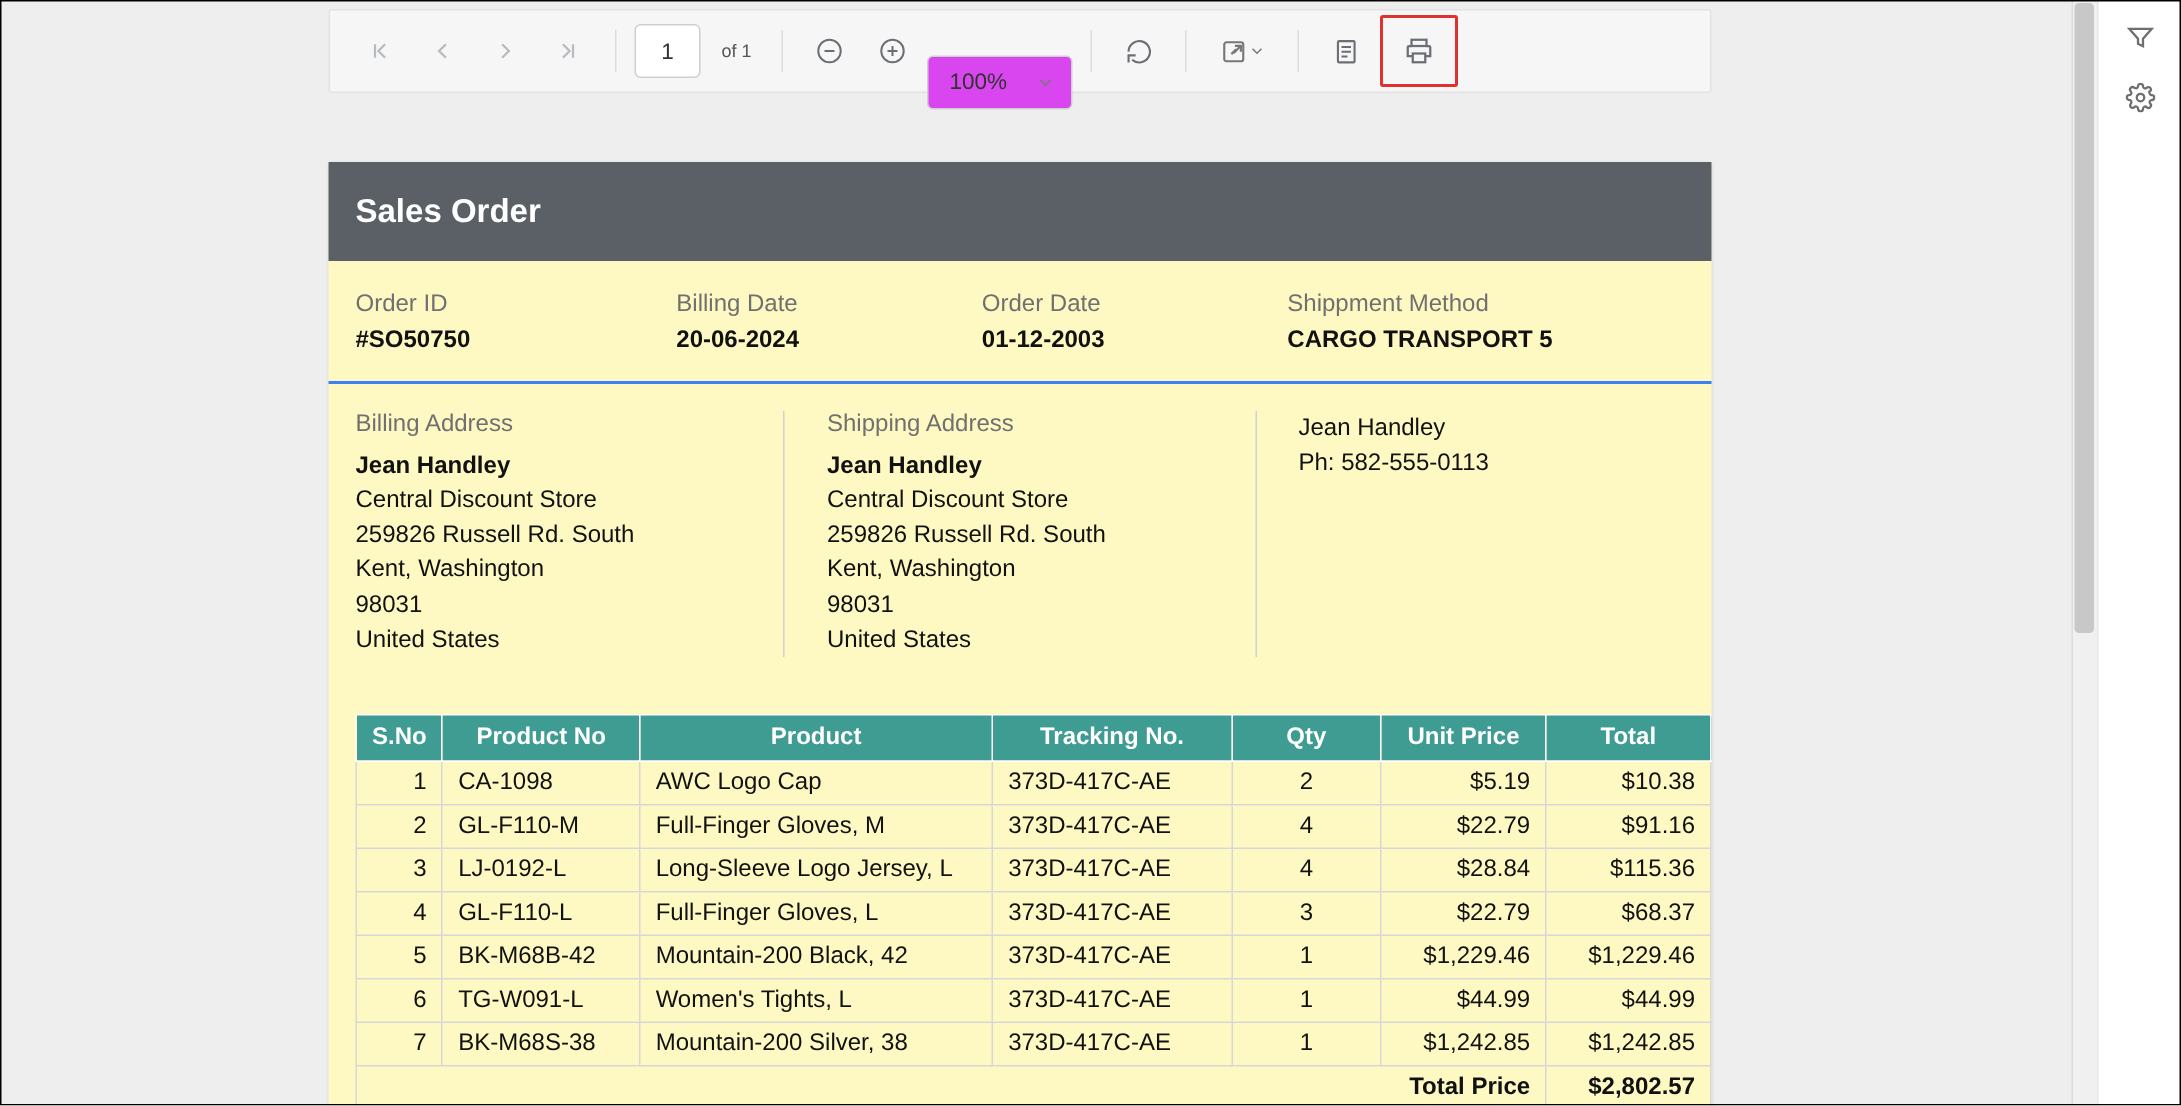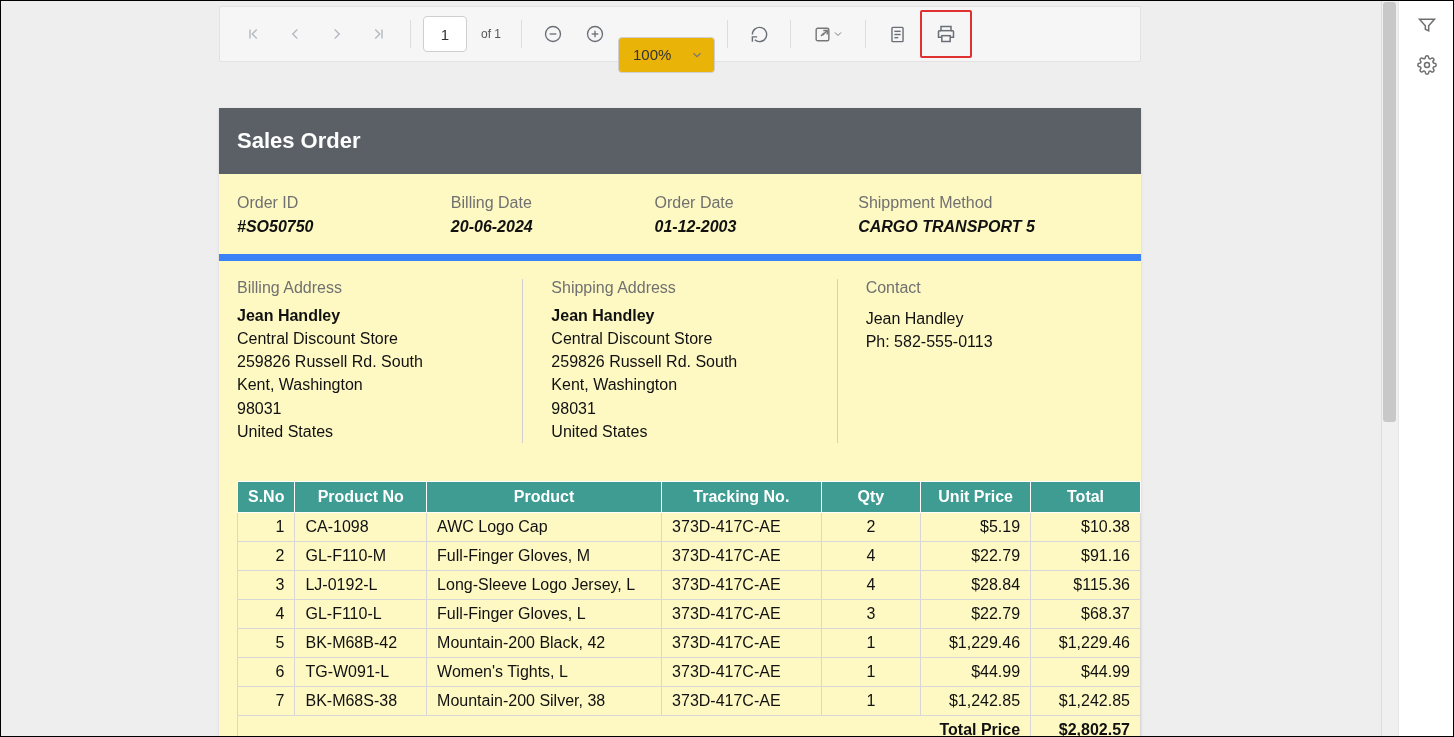--- a/index.html
+++ b/index.html
@@ -35,46 +35,46 @@
   .tb-btn.disabled { color:#b7bbc0; cursor:default; }
   .tb-divider { width:1px; height:28px; background:#dddddd; margin:0 8px; }
   .page-input {
     width:44px; height:36px; border:1px solid #cfcfcf; border-radius:4px;
     text-align:center; font-size:15px; color:#333;
   }
   .page-of { font-size:12px; color:#555; margin:0 8px 0 10px; }
   .zoom-select {
     height:36px; border:1px solid #cfcfcf; border-radius:4px;
     display:flex; align-items:center; padding:0 10px 0 14px; gap:19px;
-    font-size:15px; color:#333; cursor:pointer; background:#eab308;margin-top:41px;
+    font-size:15px; color:#333; cursor:pointer; background:#d946ef;margin-top:41px;
   }
   .zoom-select svg { color:#777; }
   .caret svg { color:#777; }
   .print-highlight { border:2px solid #e03131; border-radius:2px; }
 
   
   .report {
     position:absolute; left:219px; top:108px; right:257px;
     background:#fef9c3;
     box-shadow:0 1px 3px rgba(0,0,0,0.1);
   }
   .report-header {
     background:#5a6066; color:#fff; font-weight:700;
     font-size:22px; padding:20px 18px;
   }
   .info-grid {
     display:flex; padding:20px 18px 18px 18px;
-    border-bottom:7px solid #3b82f6;
+    border-bottom:2px solid #3b82f6;
     gap:0;
   }
   .info-col { flex:1; }
   .info-col.c1 { flex:1.05; }
   .info-col.c5 { flex:1.3; }
   .info-label { color:#707070; font-size:16px; margin-bottom:6px; }
-  .info-value { font-weight:700; font-size:16px; color:#111;font-style:italic; }
+  .info-value { font-weight:700; font-size:16px; color:#111; }
 
   .addr-grid {
     display:flex; padding:18px 18px 38px 18px; gap:0;
   }
   .addr-col { flex:1; padding-right:16px; }
   .addr-sep { width:1px; background:#d0d0d0; align-self:stretch; margin:0 28px; }
   .addr-title { color:#707070; font-size:16px; margin-bottom:10px; }
   .addr-name { font-weight:700; font-size:16px; color:#111; margin-bottom:2px; }
   .addr-line { font-size:16px; color:#111; line-height:1.45; }
 
@@ -227,21 +227,20 @@
         <div class="addr-title">Shipping Address</div>
         <div class="addr-name">Jean Handley</div>
         <div class="addr-line">Central Discount Store</div>
         <div class="addr-line">259826 Russell Rd. South</div>
         <div class="addr-line">Kent, Washington</div>
         <div class="addr-line">98031</div>
         <div class="addr-line">United States</div>
       </div>
       <div class="addr-sep"></div>
       <div class="addr-col">
-        <div class="addr-title">Contact</div>
         <div class="addr-line">Jean Handley</div>
         <div class="addr-line">Ph: 582-555-0113</div>
       </div>
     </div>
 
     <table class="tbl">
       <thead>
         <tr>
           <th style="width:54px">S.No</th>
           <th style="width:132px">Product No</th>

